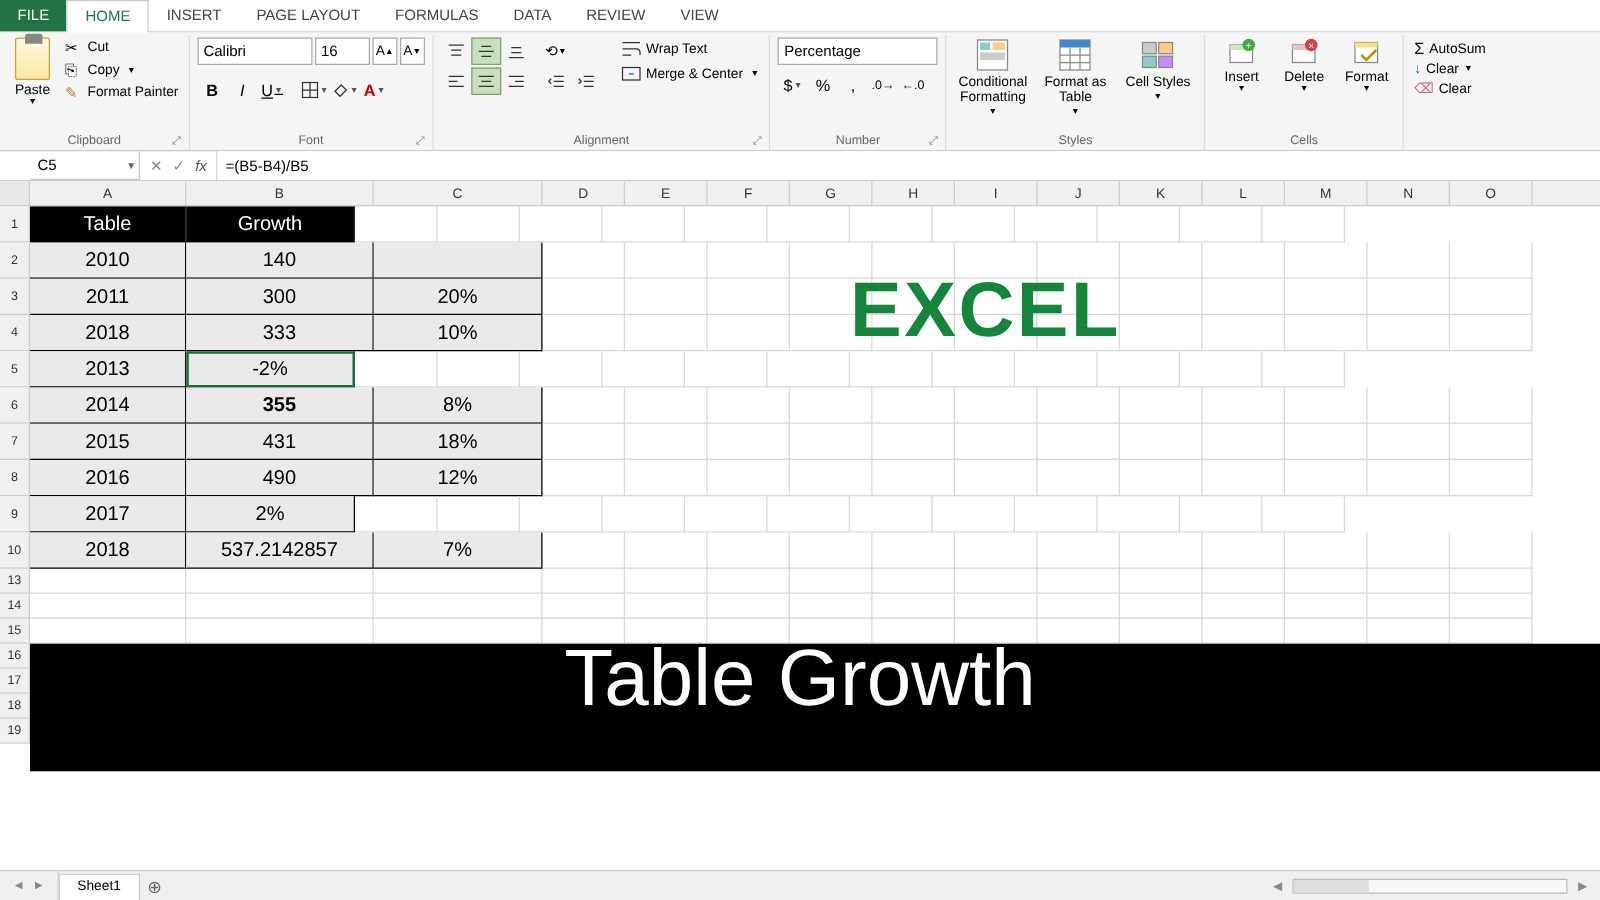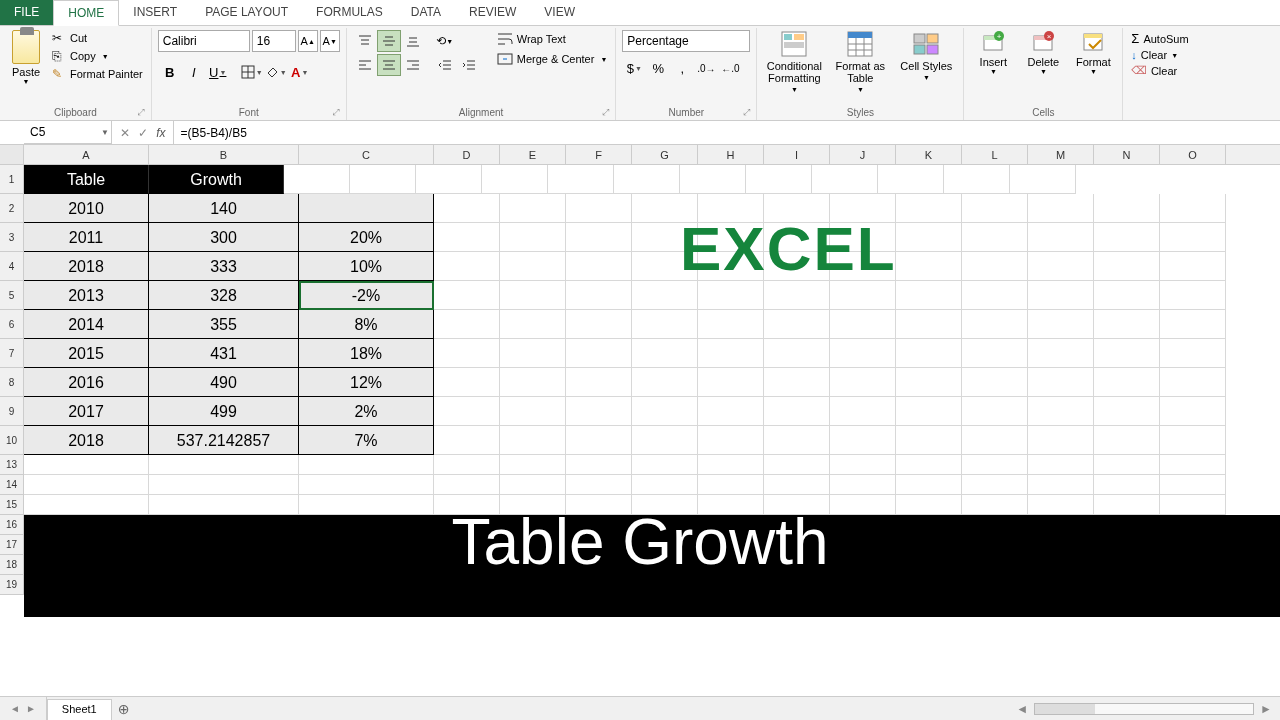--- a/index.html
+++ b/index.html
@@ -493,39 +493,38 @@
         <div class="cell" style="width: 66px;"></div>
         <div class="cell" style="width: 66px;"></div>
         <div class="cell" style="width: 66px;"></div>
         <div class="cell" style="width: 66px;"></div>
         <div class="cell" style="width: 66px;"></div>
         <div class="cell" style="width: 66px;"></div>
       </div>
       <div class="row data">
         <div class="rh">5</div>
         <div class="cell tbl-cell" style="width: 125px;">2013</div>
-        <div class="cell tbl-cell" style="width: 150px;">328</div>
         <div class="cell tbl-cell sel" style="width: 135px;">-2%</div>
         <div class="cell" style="width: 66px;"></div>
         <div class="cell" style="width: 66px;"></div>
         <div class="cell" style="width: 66px;"></div>
         <div class="cell" style="width: 66px;"></div>
         <div class="cell" style="width: 66px;"></div>
         <div class="cell" style="width: 66px;"></div>
         <div class="cell" style="width: 66px;"></div>
         <div class="cell" style="width: 66px;"></div>
         <div class="cell" style="width: 66px;"></div>
         <div class="cell" style="width: 66px;"></div>
         <div class="cell" style="width: 66px;"></div>
         <div class="cell" style="width: 66px;"></div>
       </div>
       <div class="row data">
         <div class="rh">6</div>
         <div class="cell tbl-cell" style="width: 125px;">2014</div>
-        <div class="cell tbl-cell" style="width: 150px;">355</div>
+        <div class="cell tbl-cell" style="width: 150px; font-weight: bold;">355</div>
         <div class="cell tbl-cell" style="width: 135px;">8%</div>
         <div class="cell" style="width: 66px;"></div>
         <div class="cell" style="width: 66px;"></div>
         <div class="cell" style="width: 66px;"></div>
         <div class="cell" style="width: 66px;"></div>
         <div class="cell" style="width: 66px;"></div>
         <div class="cell" style="width: 66px;"></div>
         <div class="cell" style="width: 66px;"></div>
         <div class="cell" style="width: 66px;"></div>
         <div class="cell" style="width: 66px;"></div>
@@ -565,21 +564,20 @@
         <div class="cell" style="width: 66px;"></div>
         <div class="cell" style="width: 66px;"></div>
         <div class="cell" style="width: 66px;"></div>
         <div class="cell" style="width: 66px;"></div>
         <div class="cell" style="width: 66px;"></div>
         <div class="cell" style="width: 66px;"></div>
       </div>
       <div class="row data">
         <div class="rh">9</div>
         <div class="cell tbl-cell" style="width: 125px;">2017</div>
-        <div class="cell tbl-cell" style="width: 150px;">499</div>
         <div class="cell tbl-cell" style="width: 135px;">2%</div>
         <div class="cell" style="width: 66px;"></div>
         <div class="cell" style="width: 66px;"></div>
         <div class="cell" style="width: 66px;"></div>
         <div class="cell" style="width: 66px;"></div>
         <div class="cell" style="width: 66px;"></div>
         <div class="cell" style="width: 66px;"></div>
         <div class="cell" style="width: 66px;"></div>
         <div class="cell" style="width: 66px;"></div>
         <div class="cell" style="width: 66px;"></div>

